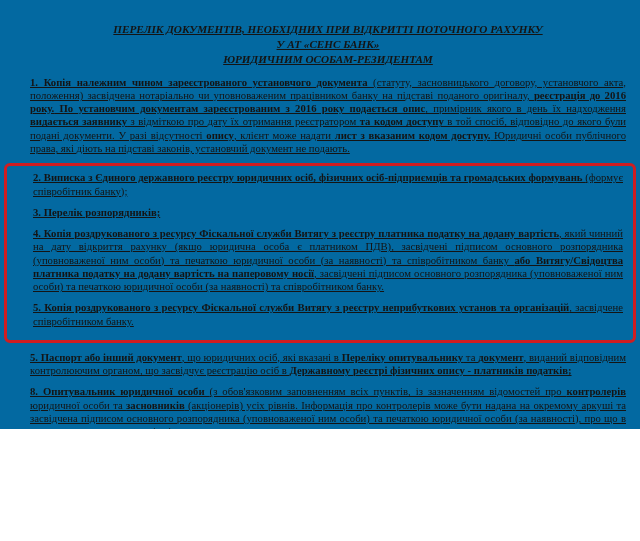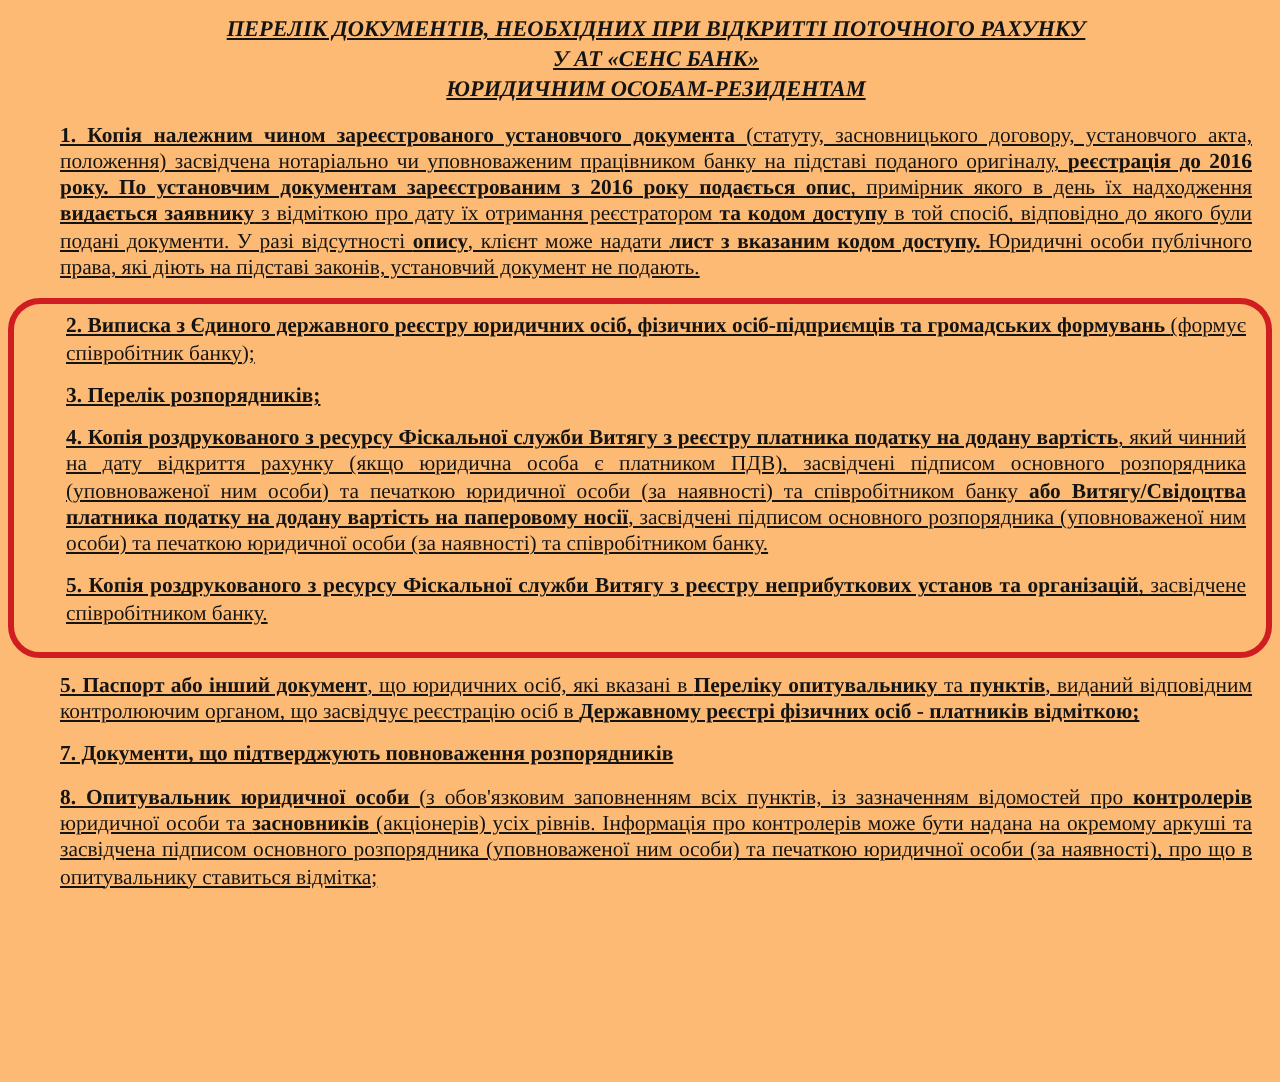--- a/index.html
+++ b/index.html
@@ -3,24 +3,24 @@
 <meta charset="utf-8">
 <style>
   html, body {
     margin: 0;
     padding: 0;
     background: #ffffff;
   }
   .page {
     position: relative;
     width: 640px;
-    height: 541px;
+    height: 429px;
     box-sizing: border-box;
-    padding: 9px 14px 6px 30px;
-    background: #fdba74;
+    padding: 23px 14px 6px 30px;
+    background: #0369a1;
     color: #141414;
     font-family: "Liberation Serif", "DejaVu Serif", serif;
     font-size: 10.7px;
     line-height: 1.24;
     overflow: hidden;
   }
   .title {
     text-align: center;
     font-weight: bold;
     font-style: italic;
@@ -34,21 +34,21 @@
   .para {
     margin: 0 0 8px 0;
     text-align: justify;
     text-decoration: underline;
   }
   .para:last-child { margin-bottom: 12px; }
   .b { font-weight: bold; }
   .u { text-decoration: underline; }
   .red-box {
     border: 3px solid #cf1d21;
-    border-radius: 16px;
+    border-radius: 6px;
     margin: 2px -10px 8px -26px;
     padding: 5px 10px 0 26px;
   }
 </style>
 </head>
 <body>
 
 <div class="page">
 
   <div class="title">
@@ -59,17 +59,16 @@
 
   <p class="para"><span class="b">1. Копія належним чином зареєстрованого установчого документа </span><span>(статуту, засновницького договору, установчого акта, положення) засвідчена нотаріально чи уповноваженим працівником банку на підставі поданого оригіналу, </span><span class="b u">реєстрація до 2016 року.</span><span class="b"> По установчим документам зареєстрованим з 2016 року подається опис</span><span>, примірник якого в день їх надходження </span><span class="b">видається заявнику</span><span> з відміткою про дату їх отримання реєстратором </span><span class="b u">та кодом доступу</span><span> в той спосіб, відповідно до якого були подані документи. У разі відсутності </span><span class="b">опису</span><span>, клієнт може надати </span><span class="b">лист з вказаним кодом доступу.</span><span> Юридичні особи публічного права, які діють на підставі законів, установчий документ не подають.</span></p>
 
   <div class="red-box" style="border-color: rgb(207, 29, 33);">
     <p class="para"><span class="b">2. Виписка з Єдиного державного реєстру юридичних осіб, фізичних осіб-підприємців та громадських формувань </span><span>(формує співробітник банку);</span></p>
     <p class="para"><span class="b">3. Перелік розпорядників;</span></p>
     <p class="para"><span class="b">4. Копія роздрукованого з ресурсу Фіскальної служби Витягу з реєстру платника податку на додану вартість</span><span>, який чинний на дату відкриття рахунку (якщо юридична особа є платником ПДВ), засвідчені підписом основного розпорядника (уповноваженої ним особи) та печаткою юридичної особи (за наявності) та співробітником банку </span><span class="b">або Витягу/Свідоцтва платника податку на додану вартість на паперовому носії</span><span>, засвідчені підписом основного розпорядника (уповноваженої ним особи) та печаткою юридичної особи (за наявності) та співробітником банку.</span></p>
     <p class="para"><span class="b">5. Копія роздрукованого з ресурсу Фіскальної служби Витягу з реєстру неприбуткових установ та організацій</span><span>, засвідчене співробітником банку.</span></p>
   </div>
 
-  <p class="para"><span class="b">5. Паспорт або інший документ</span><span>, що юридичних осіб, які вказані в </span><span class="b">Переліку опитувальнику</span><span> та </span><span class="b">пунктів</span><span>, виданий відповідним контролюючим органом, що засвідчує реєстрацію осіб в </span><span class="b">Державному реєстрі фізичних осіб - платників відміткою;</span></p>
-  <p class="para"><span class="b">7. Документи, що підтверджують повноваження розпорядників</span></p>
+  <p class="para"><span class="b">5. Паспорт або інший документ</span><span>, що юридичних осіб, які вказані в </span><span class="b">Переліку опитувальнику</span><span> та </span><span class="b">документ</span><span>, виданий відповідним контролюючим органом, що засвідчує реєстрацію осіб в </span><span class="b">Державному реєстрі фізичних опису - платників податків;</span></p>
   <p class="para"><span class="b">8. Опитувальник юридичної особи </span><span>(з обов'язковим заповненням всіх пунктів, із зазначенням відомостей про </span><span class="b">контролерів</span><span> юридичної особи та </span><span class="b">засновників</span><span> (акціонерів) усіх рівнів. Інформація про контролерів може бути надана на окремому аркуші та засвідчена підписом основного розпорядника (уповноваженої ним особи) та печаткою юридичної особи (за наявності), про що в опитувальнику ставиться відмітка;</span></p>
 
 </div>
 
 </body></html>

